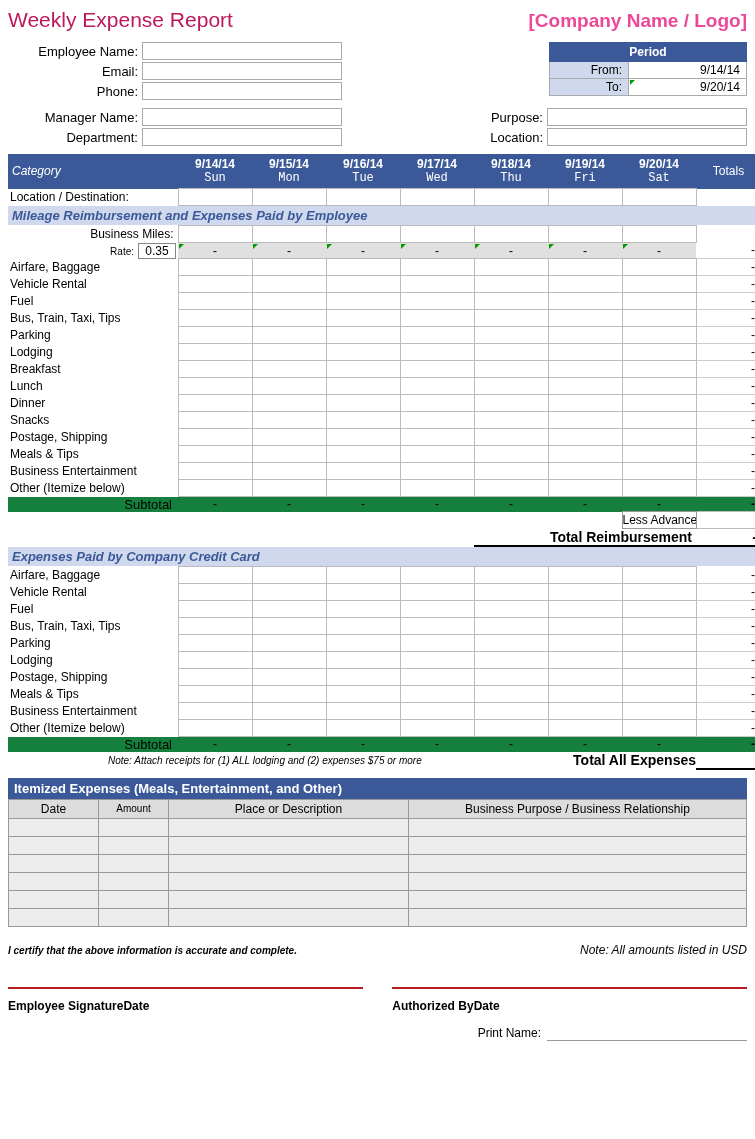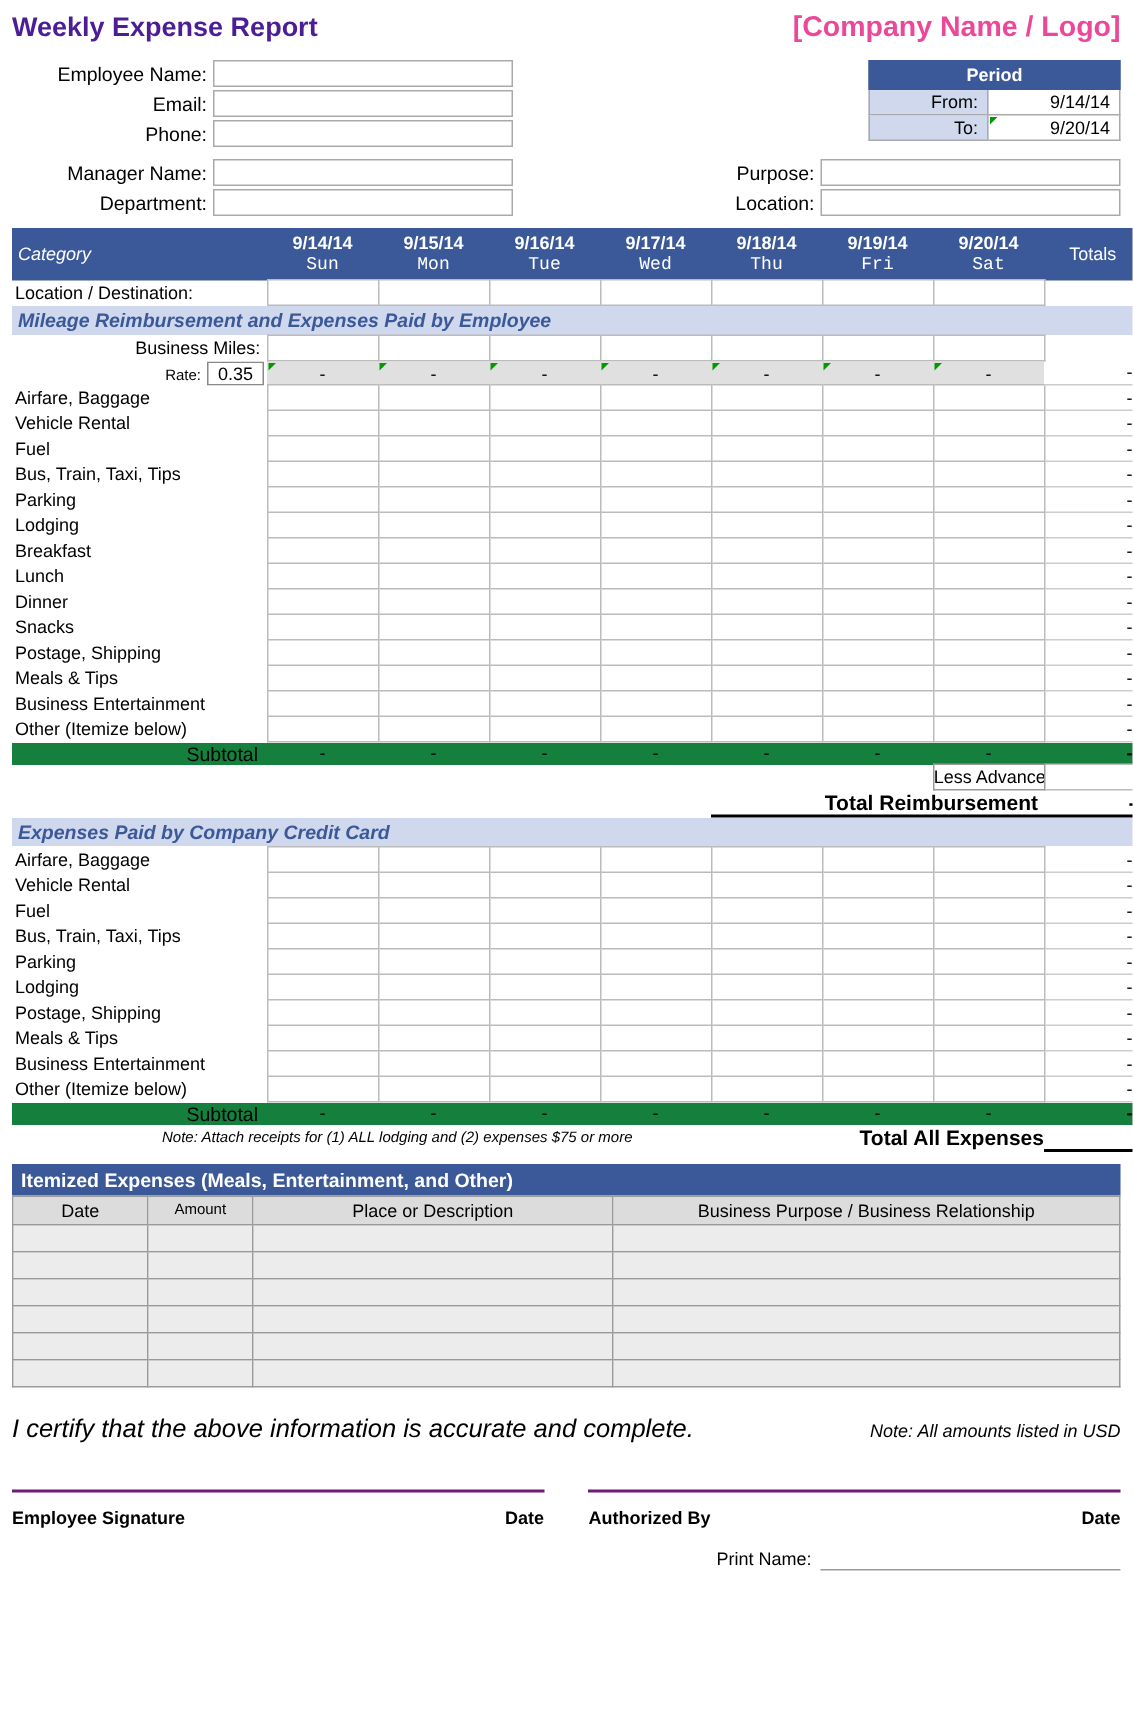--- a/index.html
+++ b/index.html
@@ -6,33 +6,33 @@
   body {
     font-family: Arial, Helvetica, sans-serif;
     font-size: 12px;
     color: #000;
     margin: 0;
     padding: 8px;
     width: 755px;
     background: #fff;
   }
   .header-row { display: flex; justify-content: space-between; align-items: baseline; margin-bottom: 10px; }
-  .title { color: #4c1d95; font-size: 18px; font-weight: bold; }
+  .title { color: #be185d; font-size: 21px; font-weight: normal; }
   .company { color: #ec4899; font-size: 19px; font-weight: bold; }
   .info-top { display: flex; justify-content: space-between; margin-bottom: 8px; }
   .info-left, .info-right { display: flex; flex-direction: column; gap: 2px; }
   .field-row { display: flex; align-items: center; gap: 4px; }
   .field-label { width: 130px; text-align: right; font-size: 13px; }
   .field-input {
     border: 1px solid #aaa;
     height: 18px;
     width: 200px;
     background: #fff;
   }
-  .period-box { width: 168px; }
+  .period-box { width: 198px; }
   .period-header {
     background: #3b5998;
     color: #fff;
     text-align: center;
     font-weight: bold;
     font-size: 12px;
     padding: 2px 0;
     border: 1px solid #3b5998;
   }
   .period-row { display: flex; }
@@ -98,25 +98,25 @@
   .total-all { text-align: right; font-weight: bold; font-size: 14px; }
   .itemized-header {
     background: #3b5998;
     color: #fff;
     font-weight: bold;
     padding: 3px 6px;
     font-size: 13px;
   }
   .itemized-cols td { background: #dcdcdc; text-align: center; border: 1px solid #999; padding: 2px; }
   .itemized-row td { background: #ececec; border: 1px solid #999; height: 18px; }
-  .certify { font-weight: normal; font-style: italic; font-size: 17px; margin-top: 18px; }
+  .certify { font-weight: bold; font-style: italic; font-size: 10px; margin-top: 18px; }
   .note-usd { font-style: italic; text-align: right; font-size: 12px; margin-left: 45px; }
   .sig-row { display: flex; justify-content: space-between; margin-top: 30px; }
   .sig-block { width: 48%; }
-  .sig-line { border-top: 2px solid #701a75; display: flex; justify-content: space-between; font-weight: bold; padding-top: 10px; }
+  .sig-line { border-top: 2px solid #b91c1c; display: flex; font-weight: bold; padding-top: 10px; }
   .print-name-row { display: flex; justify-content: flex-end; margin-top: 12px; align-items: center; }
   .print-name-label { text-align: right; padding-right: 6px; }
   .print-name-line { border-bottom: 1px solid #999; width: 200px; height: 16px; }
   .rate-input { border: 1px solid #888; width: 38px; height: 16px; text-align: center; margin-left: 4px; font-size: 12px; }
   .small-right { font-size: 10px; text-align: right; padding-right: 2px; }
   .tot-cell { border-bottom: 1px solid #ccc; text-align: right; padding-right: 6px; }
   .tot-cell-dark { background: #bfbfbf; text-align: right; padding-right: 6px; font-weight: bold; }
   .rel { position: relative; }
 </style>
 </head>

